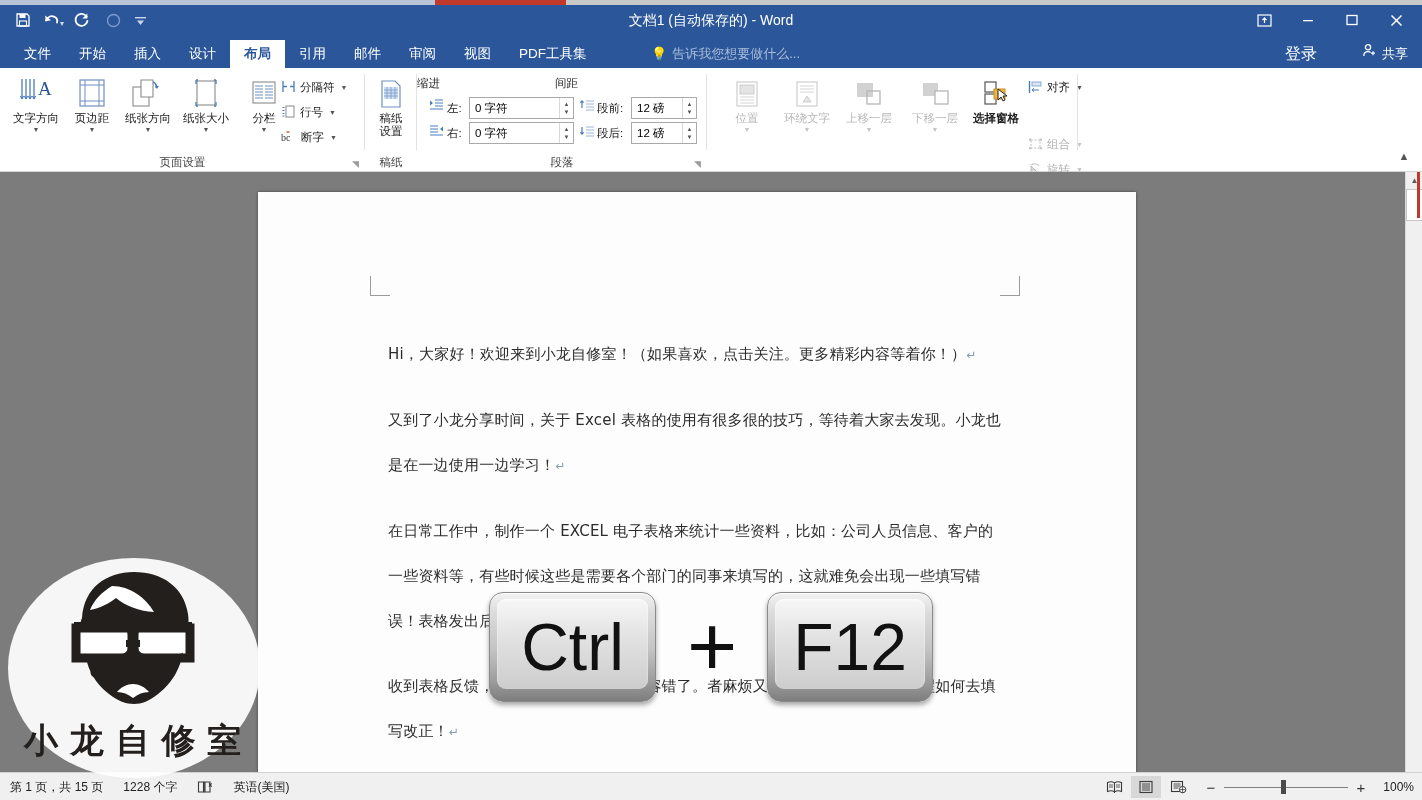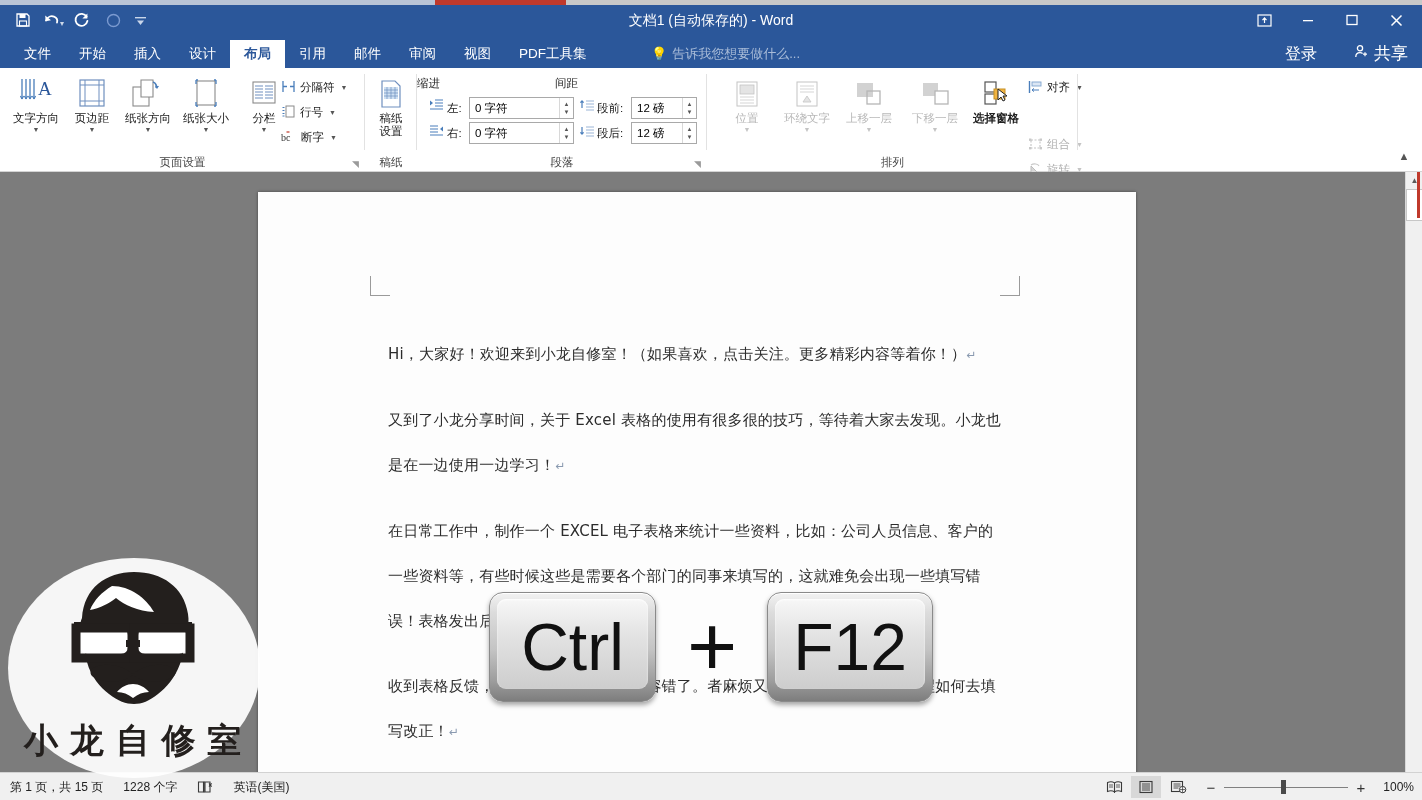--- a/index.html
+++ b/index.html
@@ -34,21 +34,21 @@
   #tabs { position:absolute; left:10px; top:0; height:28px; display:flex; align-items:center; }
   .tab { padding:0 14px; height:28px; line-height:28px; color:#ffffff; font-size:13.5px;
          cursor:pointer; white-space:nowrap; }
   .tab.active { background:#ffffff; color:#2b579a; font-weight:bold; }
   #tellme { position:absolute; left:651px; top:0; height:28px; line-height:28px;
             display:flex; align-items:center; gap:5px; color:#a9bcd8; font-size:13px; cursor:pointer; }
   #tellme .bulb { color:#f2d37a; font-size:13px; }
   #signin { position:absolute; right:105px; top:0; height:28px; line-height:28px;
             color:#ffffff; font-size:16px; cursor:pointer; }
   #share { position:absolute; right:14px; top:0; height:28px; line-height:28px; color:#ffffff;
-           font-size:17px; cursor:pointer; display:flex; align-items:center; gap:5px;text-align:center; }
+           font-size:13px; cursor:pointer; display:flex; align-items:center; gap:5px;text-align:center; }
 
   
   #ribbon { position:absolute; top:68px; left:0; width:1422px; height:104px;
             background:#ffffff; border-bottom:1px solid #d4d4d4; }
   .group { position:absolute; top:0; height:104px; }
   .group .glabel { position:absolute; bottom:2px; left:0; width:100%; text-align:center;
                    font-size:11.5px; color:#444; }
   .group .gsep { position:absolute; right:0; top:6px; bottom:22px; width:1px; background:#e2e2e2; }
   .group .dlg { position:absolute; right:3px; bottom:3px; width:10px; height:10px;
                 color:#9a9a9a; font-size:9px; cursor:pointer; line-height:10px; }
@@ -506,21 +506,20 @@
       <span>
         <svg width="15" height="14" viewBox="0 0 15 14">
             <path d="M3 12V4l8 8z" fill="#d8d8d8" stroke="#bdbdbd" stroke-width="1"></path>
             <path d="M3 3c3-2 7-1 8 1" fill="none" stroke="#c9c9c9" stroke-width="1.1"></path>
           </svg>
       </span>
       <span>旋转</span>
       <span class="dn">▼</span>
     </div>
 
-    <div class="glabel">排列</div>
     <div class="gsep"></div>
   </div>
 </div>
 
 <div id="collapseribbon">▲</div>
 
 <div id="docarea">
   <div id="page">
     <div class="cmark tl"></div>
     <div class="cmark tr"></div>

